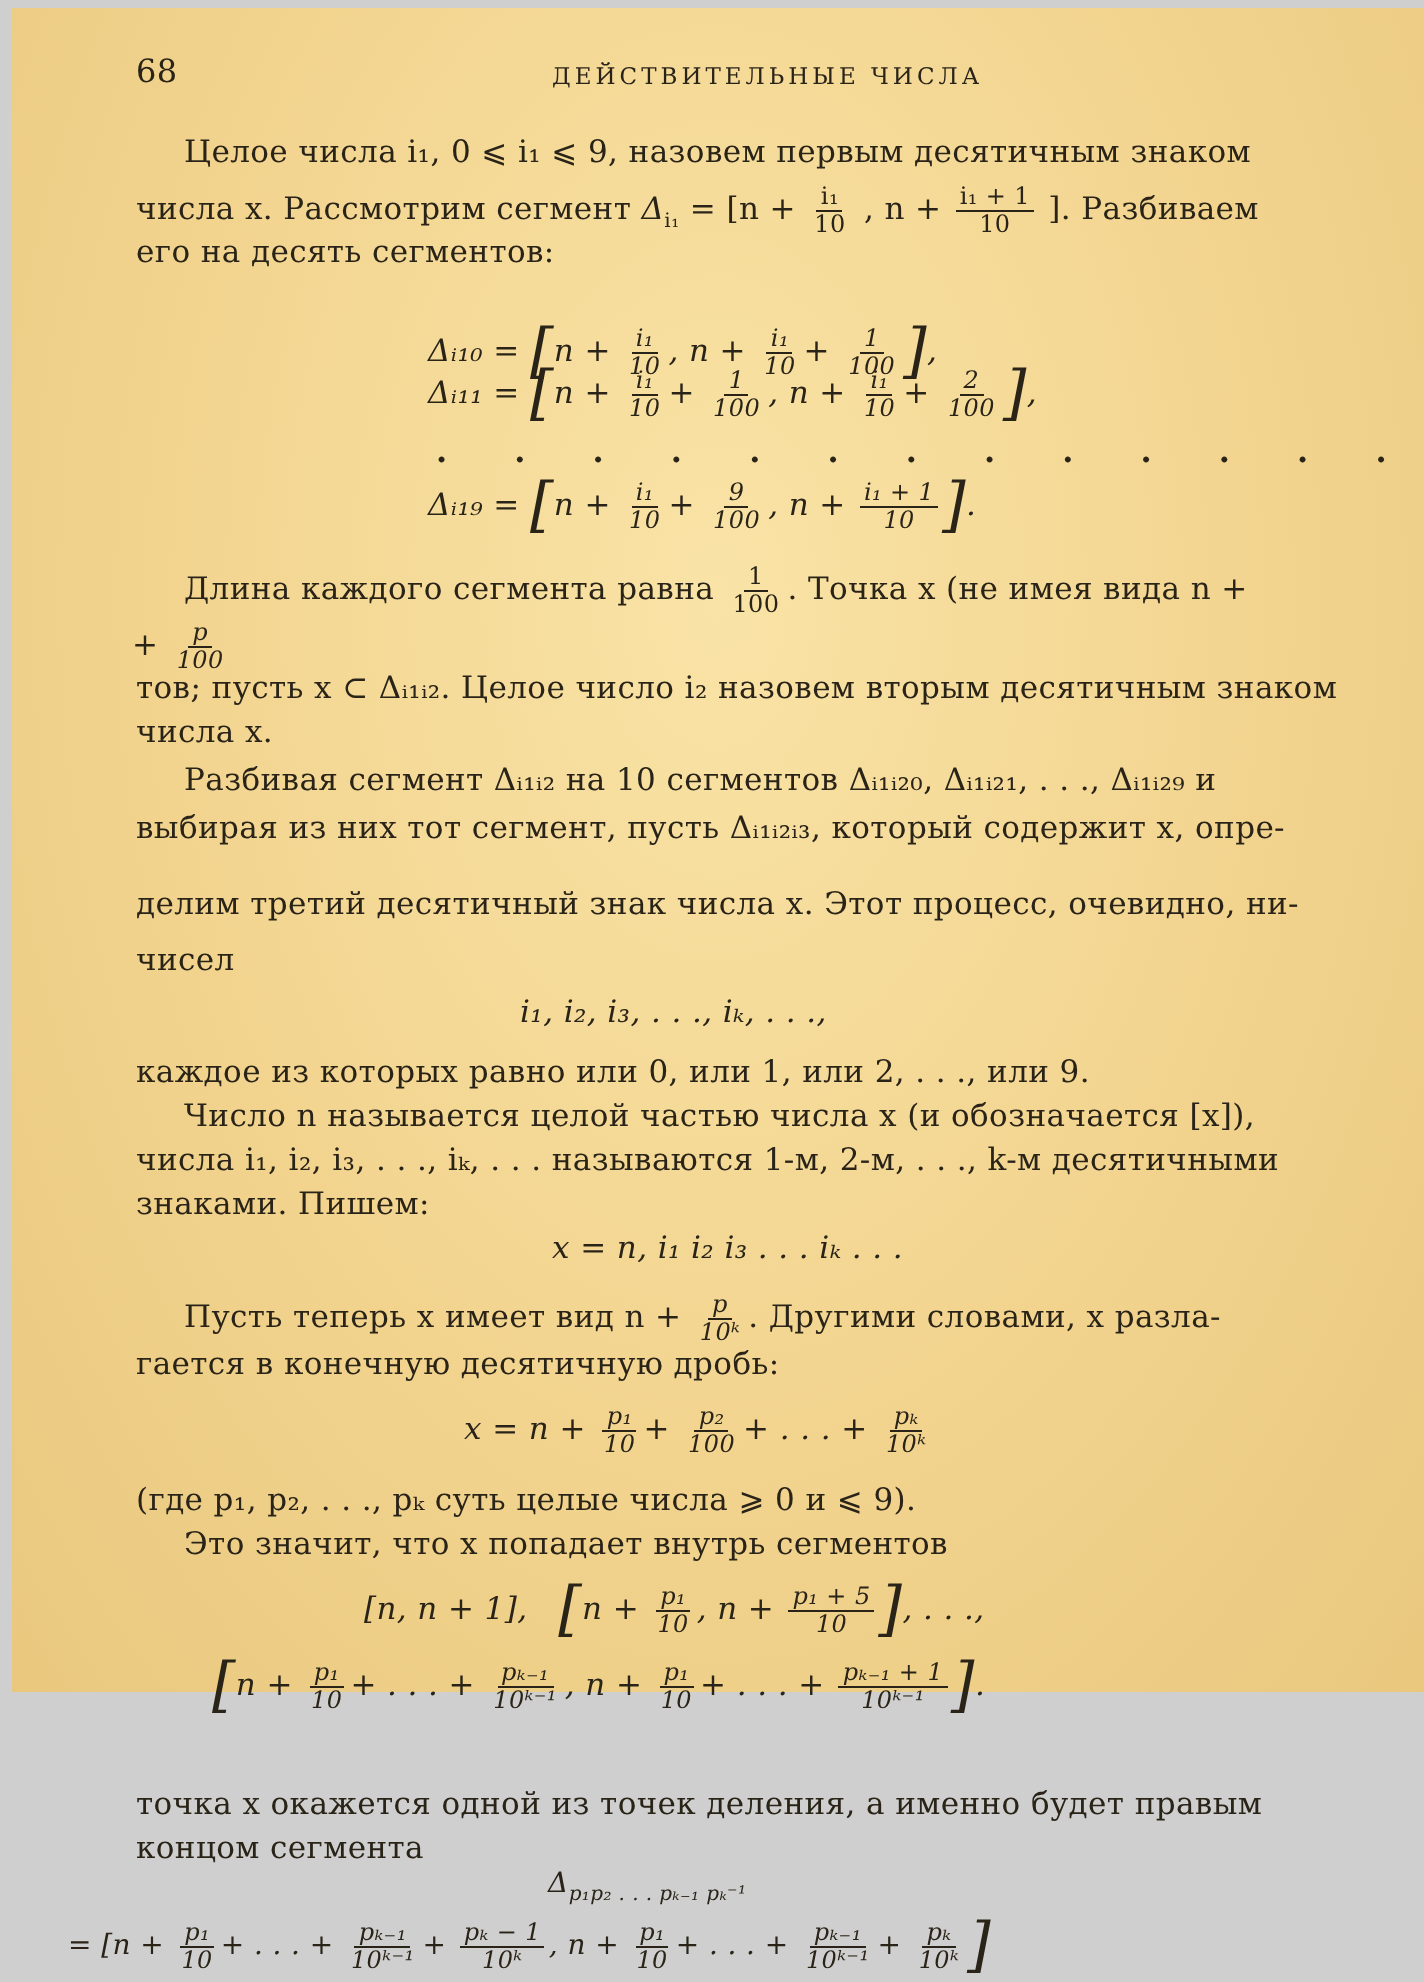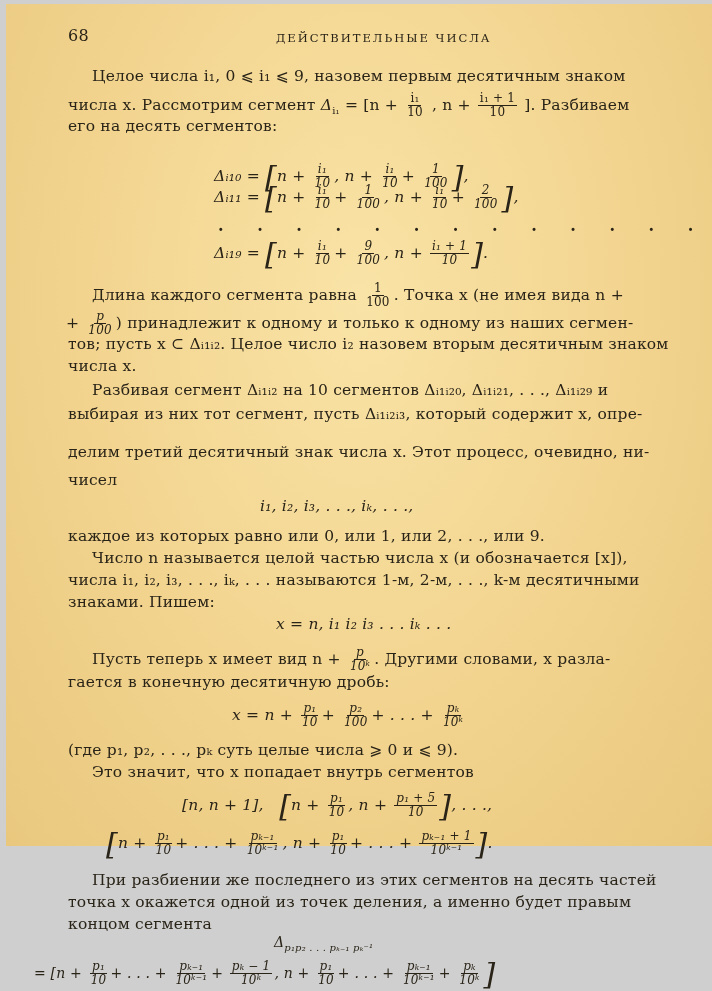--- a/index.html
+++ b/index.html
@@ -99,21 +99,21 @@
     <span>Длина каждого сегмента равна</span>
     <span class="frac">
         <span class="num">1</span>
         <span class="den">100</span>
       </span><span>. Точка x (не имея вида n +</span>
   </div>
   <div class="line" style="left:60px;top:306px;">
     + <span class="frac m">
         <span class="num">p</span>
         <span class="den">100</span>
-      </span><span>) принадлежит к одному и только к одному из наших сегмен-</span>
+      </span>
   </div>
   <div class="line" style="left:62px;top:330px;">тов; пусть x ⊂ Δᵢ₁ᵢ₂. Целое число i₂ назовем вторым десятичным знаком</div>
   <div class="line" style="left:62px;top:352px;">числа x.</div>
 
   <div class="line" style="left:86px;top:376px;">Разбивая сегмент Δᵢ₁ᵢ₂ на 10 сегментов Δᵢ₁ᵢ₂₀, Δᵢ₁ᵢ₂₁, . . ., Δᵢ₁ᵢ₂₉ и</div>
   <div class="line" style="left:62px;top:400px;">выбирая из них тот сегмент, пусть Δᵢ₁ᵢ₂ᵢ₃, который содержит x, опре-</div>
   <div class="line" style="left:62px;top:438px;">делим третий десятичный знак числа x. Этот процесс, очевидно, ни-</div>
   <div class="line" style="left:62px;top:466px;">чисел</div>
   <div class="line m" style="left:254px;top:492px;">i₁, i₂, i₃, . . ., iₖ, . . .,</div>
 
@@ -175,21 +175,20 @@
     <span class="frac">
         <span class="num">p₁</span>
         <span class="den">10</span>
       </span><span>+ . . . +</span>
     <span class="frac">
         <span class="num">pₖ₋₁ + 1</span>
         <span class="den">10ᵏ⁻¹</span>
       </span><span class="br">]</span><span>.</span>
   </div>
 
-  <div class="line" style="left:86px;top:866px;">При разбиении же последнего из этих сегментов на десять частей</div>
   <div class="line" style="left:62px;top:888px;">точка x окажется одной из точек деления, а именно будет правым</div>
   <div class="line" style="left:62px;top:910px;">концом сегмента</div>
   <div class="line m" style="left:268px;top:928px;font-size:14px;">
     <span>Δ</span><sub>p₁p₂ . . . pₖ₋₁ pₖ⁻¹</sub>
   </div>
   <div class="line m" style="left:28px;top:956px;font-size:14px;">
     <span>= [n +</span>
     <span class="frac">
         <span class="num">p₁</span>
         <span class="den">10</span>

